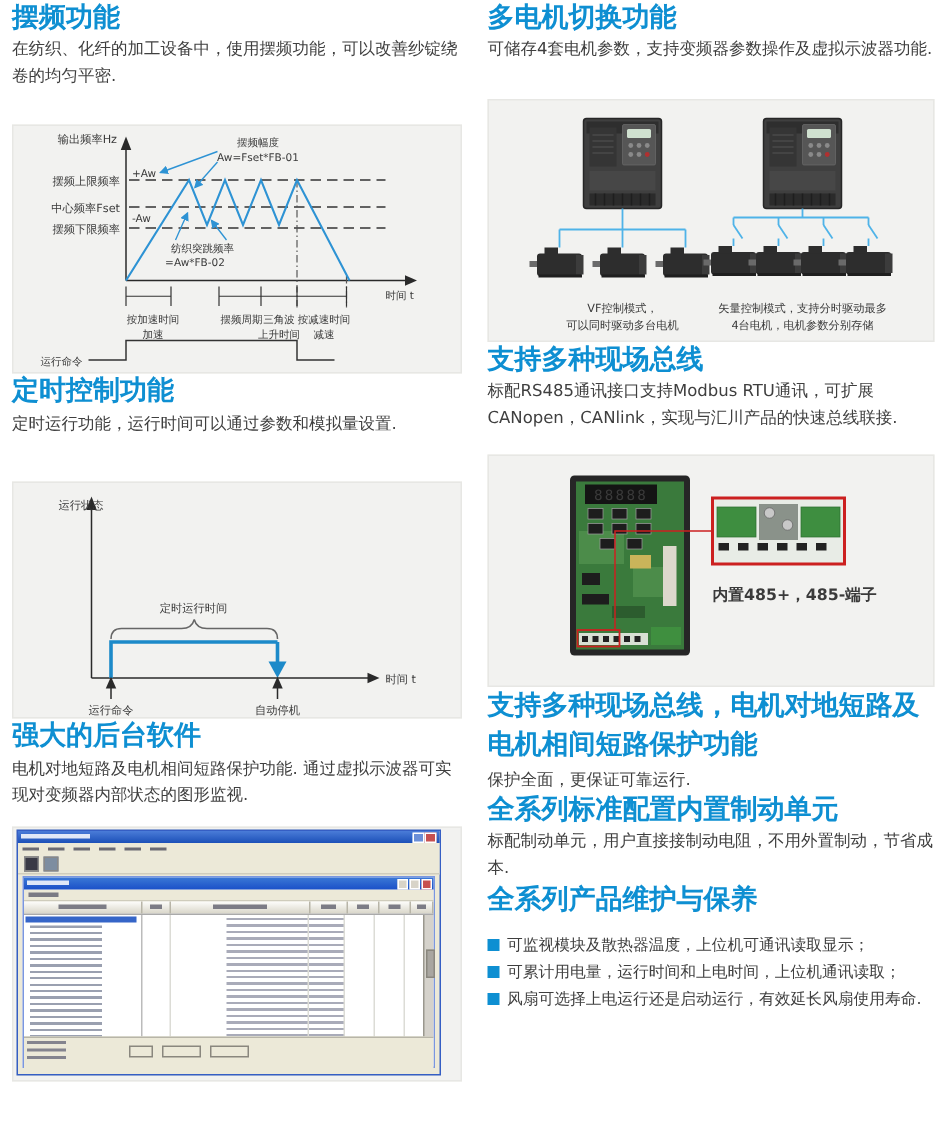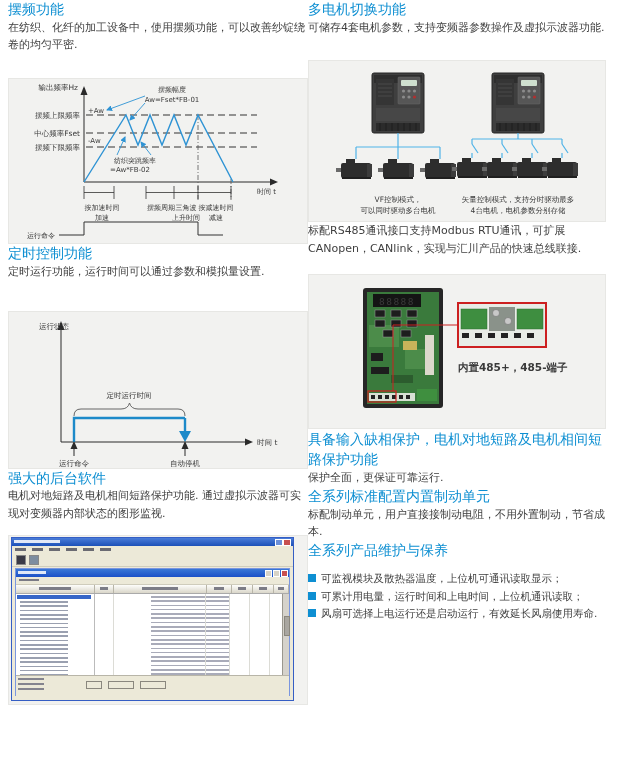--- a/index.html
+++ b/index.html
@@ -2,23 +2,23 @@
 <html><head>
 <meta charset="utf-8">
 <style>
   html,body{margin:0;padding:0;}
   body{
     width:630px;height:765px;position:relative;overflow:hidden;background:#ffffff;
     font-family:"DejaVu Sans","Liberation Sans",sans-serif;color:#3f3f3f;
   }
   .col{position:absolute;top:0;}
   .col-left{left:8px;width:300px;}
-  .col-right{left:308px;width:298px;}
+  .col-right{left:325px;width:298px;}
   h2.sec-title{
-    color:#0e8fd2;font-size:14px;line-height:1.35;font-weight:400;margin:0;
+    color:#0e8fd2;font-size:18px;line-height:1.35;font-weight:700;margin:0;
   }
   p.sec-desc{font-size:11px;line-height:1.6;margin:0;color:#3f3f3f;}
   .panel{background:#f2f2f0;border:1px solid #e7e7e4;box-sizing:border-box;}
   svg{display:block;}
   svg text{font-family:"DejaVu Sans","Liberation Sans",sans-serif;fill:#3a3a3a;}
   .mt4{margin-top:4px}.mt6{margin-top:24px}.mt8{margin-top:8px}.mt9{margin-top:9px}
   .mt10{margin-top:10px}.mt12{margin-top:12px}.mt14{margin-top:14px}.mt16{margin-top:16px}
   .mt20{margin-top:20px}.mt24{margin-top:24px}.mt30{margin-top:30px}
 
   
@@ -320,20 +320,21 @@
         <use href="#motor" x="148" y="95"></use>
         <use href="#motor" x="178" y="95"></use>
         <use href="#motor" x="208" y="95"></use>
         <use href="#motor" x="238" y="95"></use>
         <text x="209" y="141" font-size="7.5" text-anchor="middle">矢量控制模式，支持分时驱动最多</text>
         <text x="209" y="152" font-size="7.5" text-anchor="middle">4台电机，电机参数分别存储</text>
       </g>
     </svg>
   </div>
 
+  <h2 class="sec-title mt20">支持多种现场总线</h2>
   <p class="sec-desc mt8">标配RS485通讯接口支持Modbus RTU通讯，可扩展CANopen，CANlink，实现与汇川产品的快速总线联接.</p>
 
   <div class="panel mt16">
     <svg width="296" height="153" viewBox="0 0 296 153">
 
       <g>
         <rect x="54" y="13" width="80" height="120" rx="3" fill="#262626"></rect>
         <rect x="58" y="17" width="72" height="112" fill="#3a7a3c"></rect>
         <rect x="60" y="50" width="30" height="22" fill="#4c8c4a"></rect>
         <rect x="96" y="74" width="28" height="20" fill="#4c8c4a"></rect>
@@ -382,21 +383,21 @@
             <rect x="179" y="58" width="7" height="5"></rect>
           <rect x="192" y="58" width="7" height="5"></rect>
             <rect x="205" y="58" width="7" height="5"></rect>
             <rect x="218" y="58" width="7" height="5"></rect>
         </g>
       </g>
       <text x="149" y="96" font-size="10.5" font-weight="600" fill="#3a3a3a">内置485+，485-端子</text>
     </svg>
   </div>
 
-  <h2 class="sec-title mt16" style="line-height:1.45">具备输入缺相保护，电机对地短路及电机相间短路保护功能</h2>
+  <h2 class="sec-title mt16" style="line-height:1.45">支持多种现场总线，电机对地短路及电机相间短路保护功能</h2>
   <p class="sec-desc mt8">保护全面，更保证可靠运行.</p>
 
   <h2 class="sec-title mt14">全系列标准配置内置制动单元</h2>
   <p class="sec-desc mt8">标配制动单元，用户直接接制动电阻，不用外置制动，节省成本.</p>
 
   <h2 class="sec-title mt12">全系列产品维护与保养</h2>
   <ul class="bullets">
     <li>
         <span class="sq"></span>
         <span>可监视模块及散热器温度，上位机可通讯读取显示；</span>

